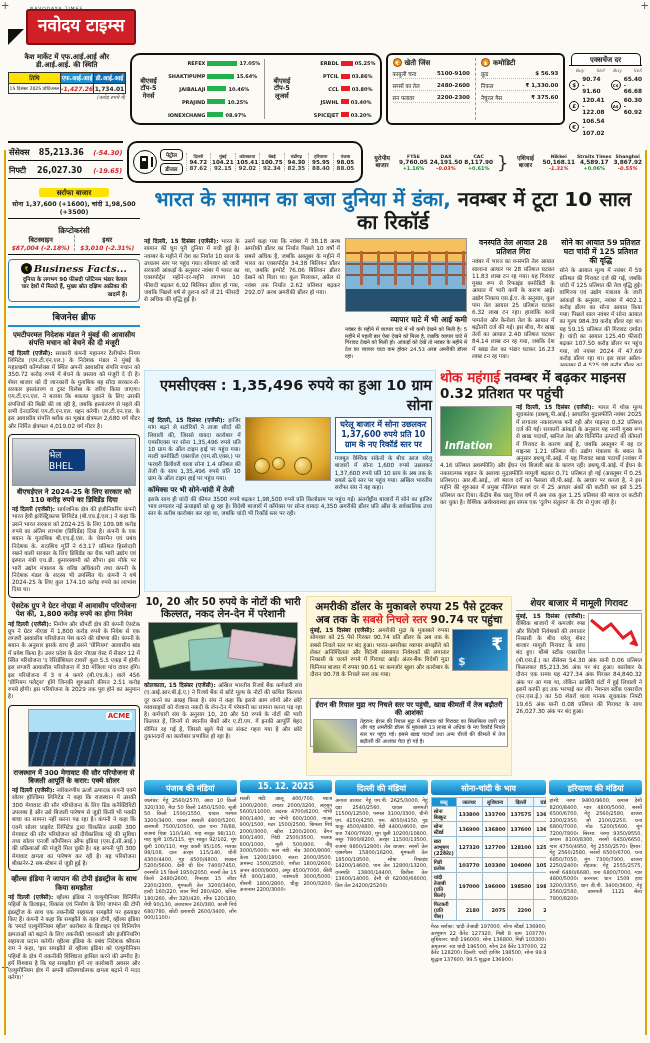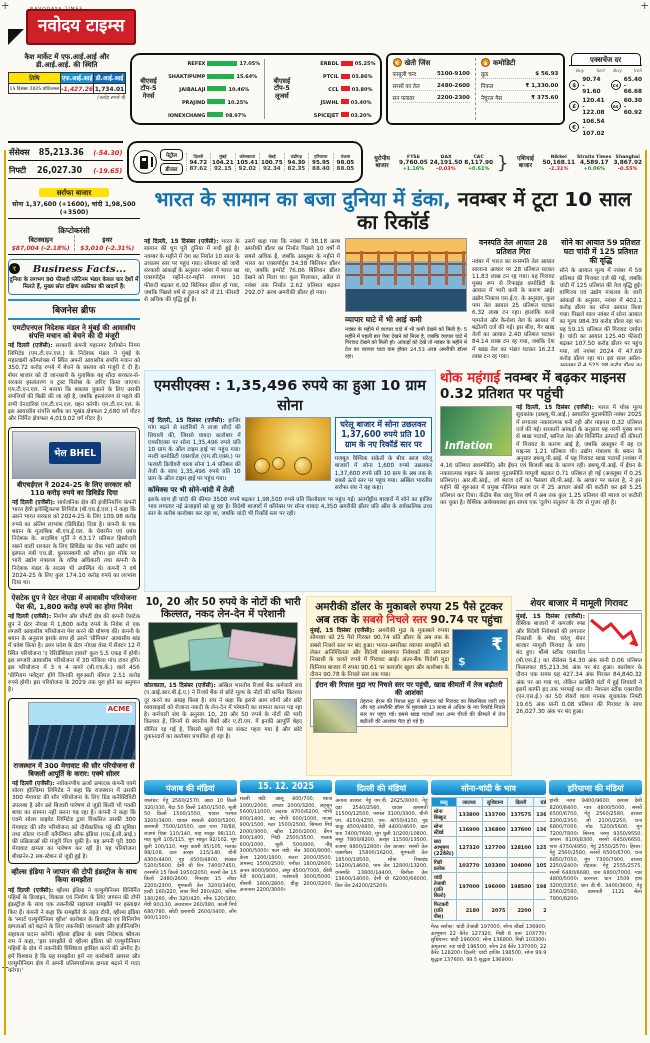--- a/index.html
+++ b/index.html
@@ -104,63 +104,63 @@
   .bullion-line { font-size:6.3px; font-weight:bold; text-align:center; border-bottom:1.5px solid #111; padding:2px 0 3px; }
 
   .crypto { border-bottom:1.5px solid #111; padding:2px 0 3px; }
   .cr-title { font-size:7.5px; font-weight:bold; text-align:center; }
   .cr-cols { display:flex; }
   .cr-c { flex:1; text-align:center; }
   .cr-c + .cr-c { border-left:1px dashed #999; }
   .cr-n { font-size:6.5px; font-weight:bold; }
   .cr-v { font-size:6px; font-weight:bold; }
 
-  .facts { border:1.5px solid #2b7bbf; border-radius:4px; padding:3px 0; text-align:center; }
+  .facts { border:1.5px solid #2b7bbf; border-radius:4px; padding:3px 12px; text-align:right; }
   .facts-title { font-family:"DejaVu Serif", serif; font-style:italic; font-weight:bold; font-size:10px; }
   .facts-text { font-size:5.6px; font-weight:bold; line-height:1.3; margin-top:2px; }
   .coin-ic { float:left; width:11px; height:11px; border-radius:50%; background:#111; color:#ffe300;
     font-size:6px; display:flex; align-items:center; justify-content:center; }
 
   .brief-hdr { text-align:center; font-size:9px; font-weight:bold; border-top:2px solid #1993d1;
     border-bottom:2px solid #1993d1; padding:2px 0; }
 
   .brief h4 { font-size:7px; line-height:1.2; text-align:center; margin-bottom:2px; }
   .btext { font-size:5.7px; line-height:1.28; text-align:justify; }
   .btext .dl { font-weight:bold; }
   .boxed { border:1.5px solid #111; border-radius:4px; padding:3px; }
 
   .ph { border:1px solid #999; position:relative; overflow:hidden; }
   .ph-bhel { height:48px; background:linear-gradient(#d9dde2,#9aa3ad); }
-  .bhel-logo { position:absolute; left:36px; top:10px; width:52px; height:22px; background:#0d3b7a; color:#fff;
-    font-size:9px; font-weight:bold; display:flex; align-items:center; justify-content:center; border-radius:2px;text-align:center; }
+  .bhel-logo { position:absolute; left:36px; top:10px; width:36px; height:22px; background:#0d3b7a; color:#fff;
+    font-size:9px; font-weight:normal; display:flex; align-items:center; justify-content:center; border-radius:2px; }
   .ph-acme { height:58px; background:linear-gradient(#aee0f5 0 40%, #3a74a8 40% 100%);margin-left:16px; }
   .acme-panels { position:absolute; left:0; bottom:0; width:100%; height:34px;
     background:repeating-linear-gradient(105deg,#16324f 0 9px,#2c5b86 9px 11px); }
   .acme-logo { position:absolute; right:3px; top:2px; color:#d01f26; font-size:7px; font-weight:bold;
     background:rgba(255,255,255,.85); padding:0 2px; border-radius:2px; }
   .cap { font-size:6.8px; font-weight:bold; text-align:center; line-height:1.2; margin:2px 0; }
 
   
   .lead-head { text-align:center; font-size:20px; font-weight:bold; line-height:1.15; }
   .lead-head .blue { color:#1170b0; }
   .lead-body { display:flex; gap:5px; margin-top:4px; height:128px; overflow:hidden; }
   .lcol { flex:1.1; } .scol { flex:0.95; }
   .ph-port { width:122px; height:74px; flex:none;
     background:linear-gradient(#f6c15c 0 30%, #7fb6d8 30% 70%, #27506e 70% 100%); }
   .cranes { position:absolute; left:0; top:12px; width:100%; height:34px;
     background:repeating-linear-gradient(90deg,transparent 0 14px,#b3502a 14px 17px),
                repeating-linear-gradient(0deg,transparent 0 9px,#8f3c1f 9px 11px); opacity:.8; }
   .midwrap { width:122px; flex:none; display:flex; flex-direction:column; gap:2px; }
-  .inset-head { font-size:7.5px; font-weight:bold; text-align:left; }
+  .inset-head { font-size:7.5px; font-weight:bold; text-align:right; }
   .subhead { font-size:7.6px; font-weight:bold; text-align:center; line-height:1.2; margin-bottom:2px; }
 
   
   .row2 { display:flex; gap:4px; height:222px; }
   .mcx { width:292px; background:#e9f6fb; border:1px solid #bfe3f0; padding:3px; overflow:hidden; }
-  .mcx-head { font-size:14.5px; font-weight:bold; text-align:center; }
+  .mcx-head { font-size:14.5px; font-weight:bold; text-align:right; }
   .mcx-cols { display:flex; gap:4px; margin-top:3px; }
   .ph-gold { width:86px; height:64px; flex:none; background:radial-gradient(circle at 60% 35%, #f8df7e, #e0a72c 55%, #8a5a08); }
   .coin { position:absolute; border-radius:50%; background:radial-gradient(circle at 35% 35%, #ffe9a0, #c8900f); border:1px solid #7a5200; }
   .goldbox { border:1.5px solid #0d6eb8; background:#fff; padding:2px; font-size:8px; font-weight:bold;
     text-align:center; line-height:1.25; color:#0d3b7a; }
   .subsub { font-size:7px; font-weight:bold; margin-top:2px; }
 
   .wpi { flex:1; overflow:hidden; }
   .wpi-head { font-size:13.5px; font-weight:bold; text-align:left; line-height:1.15; }
   .wpi-head .red { color:#e31e24; }
@@ -175,21 +175,21 @@
   .notes-head { font-size:10px; font-weight:bold; text-align:center; line-height:1.2; }
   .ph-notes { width:150px; height:58px; margin:2px auto; background:#1d3b2a; }
   .note-r { position:absolute; border-radius:2px; border:1px solid rgba(0,0,0,.3); }
   .rupee { width:206px; background:#fdf6da; border:1px solid #efe2a8; padding:3px; overflow:hidden; }
   .rupee-head { font-size:10.5px; font-weight:bold; text-align:center; line-height:1.2; }
   .rupee-head .red { color:#e31e24; }
   .ph-dollar { float:right; width:56px; height:42px; margin:2px 0 2px 3px;
     background:linear-gradient(135deg,#0d4f8a,#2f9bd6); }
   .dol-sym { position:absolute; right:4px; top:4px; color:#fff; font-size:17px; font-weight:bold; }
   .dol-sym2 { position:absolute; left:5px; bottom:2px; color:#cfe8f7; font-size:11px; font-weight:bold; }
-  .iranbox { border:1px solid #999; background:#fff; padding:2px; margin-top:0; }
+  .iranbox { border:1px solid #999; background:#fff; padding:2px; margin-top:20px; }
   .iran-head { font-size:6.8px; font-weight:bold; text-align:center; line-height:1.2; }
   .ph-money { float:left; width:44px; height:34px; margin:1px 3px 1px 0;
     background:linear-gradient(45deg,#7a8f4e,#c9cf9a 50%,#98a7c0); }
   .mkts { flex:1; overflow:hidden; }
   .mkts-head { font-size:9px; font-weight:bold; text-align:center; border-bottom:1px solid #999; padding-bottom:1px; }
   .ph-crash { float:right; width:54px; height:40px; margin:2px 0 2px 3px; background:#fff; border:1px solid #aaa; }
 
   
   .mandi { display:flex; gap:3px; flex:1; overflow:hidden; }
   .mcolm { flex:1; overflow:hidden; }
@@ -500,21 +500,21 @@
         </div>
       </div>
       <div class="facts">
         <span class="coin-ic">₹</span>
         <div class="facts-title">Business Facts...</div>
         <div class="facts-text">दुनिया के लगभग 90 फीसदी प्लेटिनम भंडार केवल चार देशों में मिलते हैं, मुख्य स्रोत दक्षिण अफ्रीका की खदानें हैं।</div>
       </div>
       <div class="brief-hdr">बिजनेस ब्रीफ</div>
 
       <div class="brief">
-        <h4>एमटीएनएल निदेशक मंडल ने मुंबई की आवासीय संपत्ति मचान को बेचने की दी मंजूरी</h4>
+        <h4>एमटीपरमल निदेशक मंडल ने मुंबई की आवासीय संपत्ति मचान को बेचने की दी मंजूरी</h4>
         <p class="btext"><span class="dl">नई दिल्ली (एजेंसी):</span> <span>सरकारी कंपनी महानगर टैलीफोन निगम लिमिटेड (एम.टी.एन.एल.) के निदेशक मंडल ने मुंबई के महालक्ष्मी कॉम्प्लेक्स में स्थित अपनी आवासीय संपत्ति मचान को 350.72 करोड़ रुपये में बेचने के प्रस्ताव को मंजूरी दे दी है। शेयर बाजार को दी जानकारी के मुताबिक यह सौदा सरकार-से-सरकार हस्तांतरण व ट्रस्ट विलेख के जरिए किया जाएगा। एम.टी.एन.एल. ने बताया कि बकाया चुकाने के लिए उसकी संपत्तियों की बिक्री की जा रही है, जबकि हस्तांतरण से पहले की सभी देनदारियां एम.टी.एन.एल. वहन करेगी। एम.टी.एन.एल. के इस आवासीय संपत्ति ब्लॉक का भूखंड क्षेत्रफल 2,680 वर्ग मीटर और निर्मित क्षेत्रफल 4,019.02 वर्ग मीटर है।</span></p>
       </div>
 
       <div class="boxed">
         <div class="ph ph-bhel">
           <div class="bhel-logo">भेल BHEL</div>
         </div>
         <div class="cap">बीएचईएल ने 2024-25 के लिए सरकार को 110 करोड़ रुपये का डिविडेंड दिया</div>
         <p class="btext"><span class="dl">नई दिल्ली (एजेंसी):</span> <span>सार्वजनिक क्षेत्र की इंजीनियरिंग कंपनी भारत हैवी इलेक्ट्रिकल्स लिमिटेड (बी.एच.ई.एल.) ने कहा कि उसने भारत सरकार को 2024-25 के लिए 109.98 करोड़ रुपये का अंतिम लाभांश (डिविडेंड) दिया है। कंपनी के एक बयान के मुताबिक बी.एच.ई.एल. के चेयरमैन एवं प्रबंध निदेशक के. सदाशिव मूर्ति ने 63.17 प्रतिशत हिस्सेदारी रखने वाली सरकार के लिए डिविडेंड का चैक भारी उद्योग एवं इस्पात मंत्री एच.डी. कुमारस्वामी को सौंपा। इस मौके पर भारी उद्योग मंत्रालय के वरिष्ठ अधिकारी तथा कंपनी के निदेशक मंडल के सदस्य भी उपस्थित थे। कंपनी ने वर्ष 2024-25 के लिए कुल 174.10 करोड़ रुपये का लाभांश दिया था।</span></p>
       </div>

